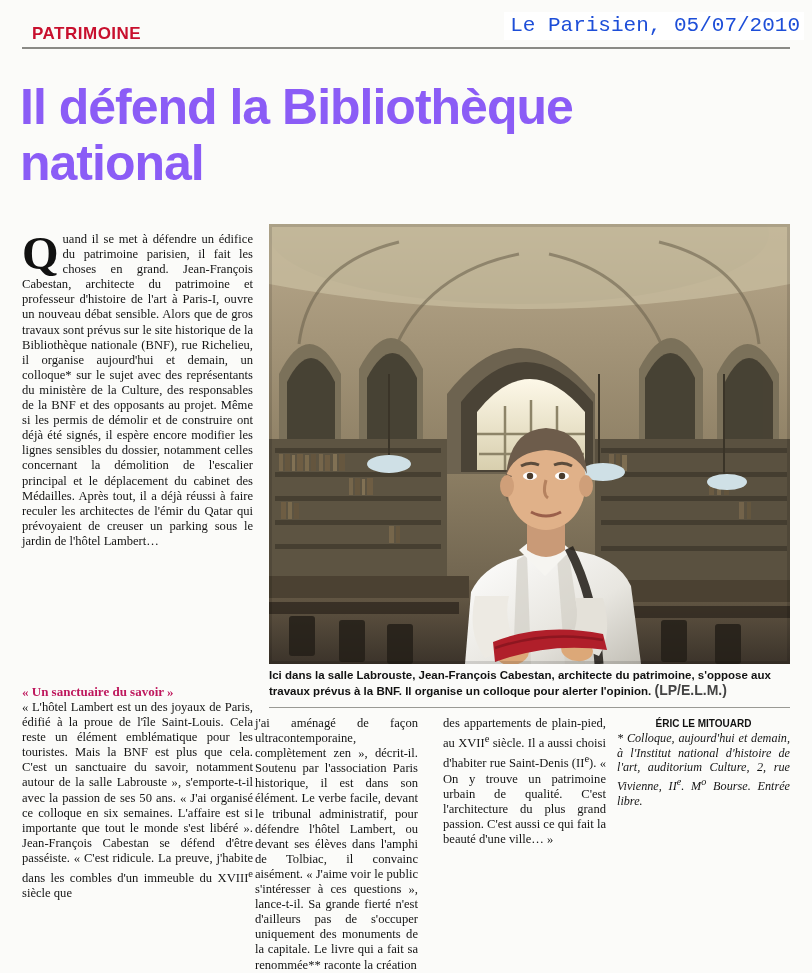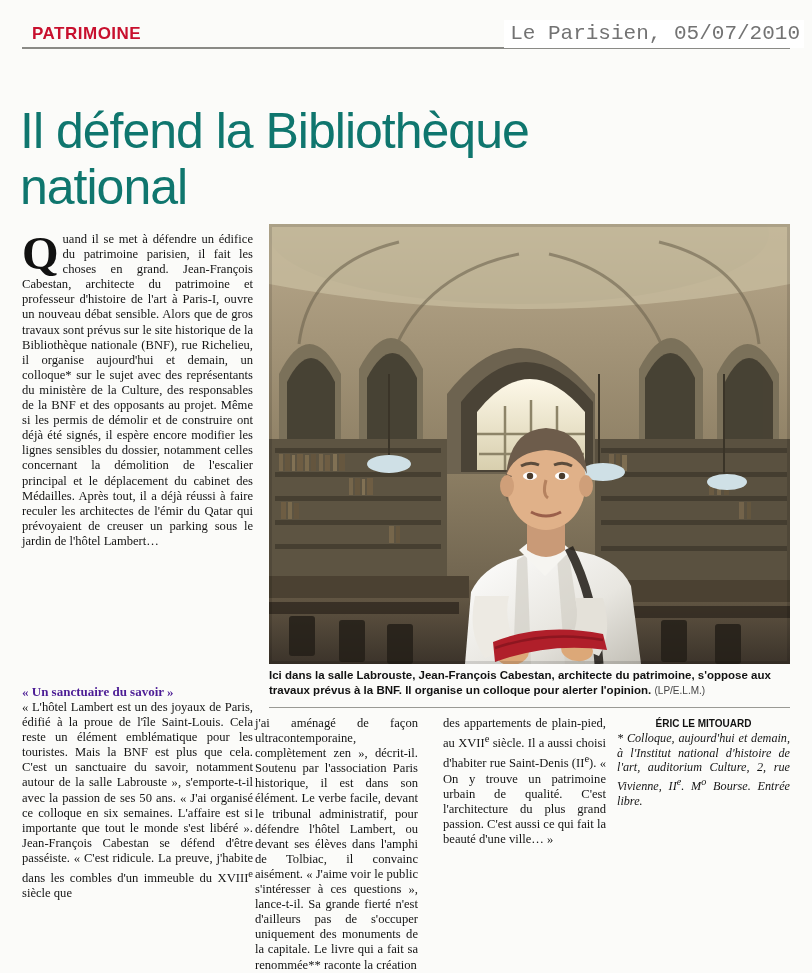--- a/index.html
+++ b/index.html
@@ -21,25 +21,25 @@
     left: 0; top: 0;
     width: 812px;
     height: 973px;
     background: #fbfbf9;
   }
 
   
   .source-stamp {
     position: absolute;
     right: 8px;
-    top: 20px;
+    top: 12px;
     font-family: "Liberation Mono", monospace;
     font-size: 21px;
     letter-spacing: 0px;
-    color: #737373;
+    color: #1d4ed8;
     background: #ffffff;
     padding: 2px 4px 3px 6px;
     white-space: nowrap;
     z-index: 40;
   }
 
   
   .kicker {
     position: absolute;
     left: 22px;
@@ -57,28 +57,28 @@
     top: 47px;
     width: 768px;
     height: 2px;
     background: #8a8a86;
   }
 
   
   .headline {
     position: absolute;
     left: 20px;
-    top: 69px;
+    top: 45px;
     width: 770px;
     font-family: "Liberation Sans", sans-serif;
-    font-weight: normal;
+    font-weight: bold;
     font-size: 50px;
     line-height: 56px;
     letter-spacing: -1px;
-    color: #0f766e;
+    color: #8b5cf6;
   }
   .headline .l2 { display: block; }
 
   
   .photo {
     position: absolute;
     left: 269px;
     top: 224px;
     width: 521px;
     height: 440px;
@@ -92,22 +92,22 @@
     left: 269px;
     top: 668px;
     width: 521px;
     font-family: "Liberation Sans", sans-serif;
     font-weight: bold;
     font-size: 11.5px;
     line-height: 15px;
     color: #111;
   }
   .caption .credit {
-    font-weight: normal;
-    font-size: 10px;
+    font-weight: bold;
+    font-size: 14px;
     color: #444;
   }
   .caption-rule {
     position: absolute;
     left: 269px;
     top: 707px;
     width: 521px;
     height: 1px;
     background: #9a9a95;
   }
@@ -146,21 +146,21 @@
     padding: 2px 4px 0 0;
     color: #111;
   }
 
   .subhead {
     font-family: "Liberation Serif", serif;
     font-weight: bold;
     font-size: 13px;
     line-height: 16px;
     margin: 0 0 3px 0;
-    color: #4c1d95;
+    color: #be185d;
   }
 
   .byline {
     font-family: "Liberation Sans", sans-serif;
     font-weight: bold;
     font-size: 10px;
     text-align: center;
     color: #111;
     margin-top: 1px;
   }

